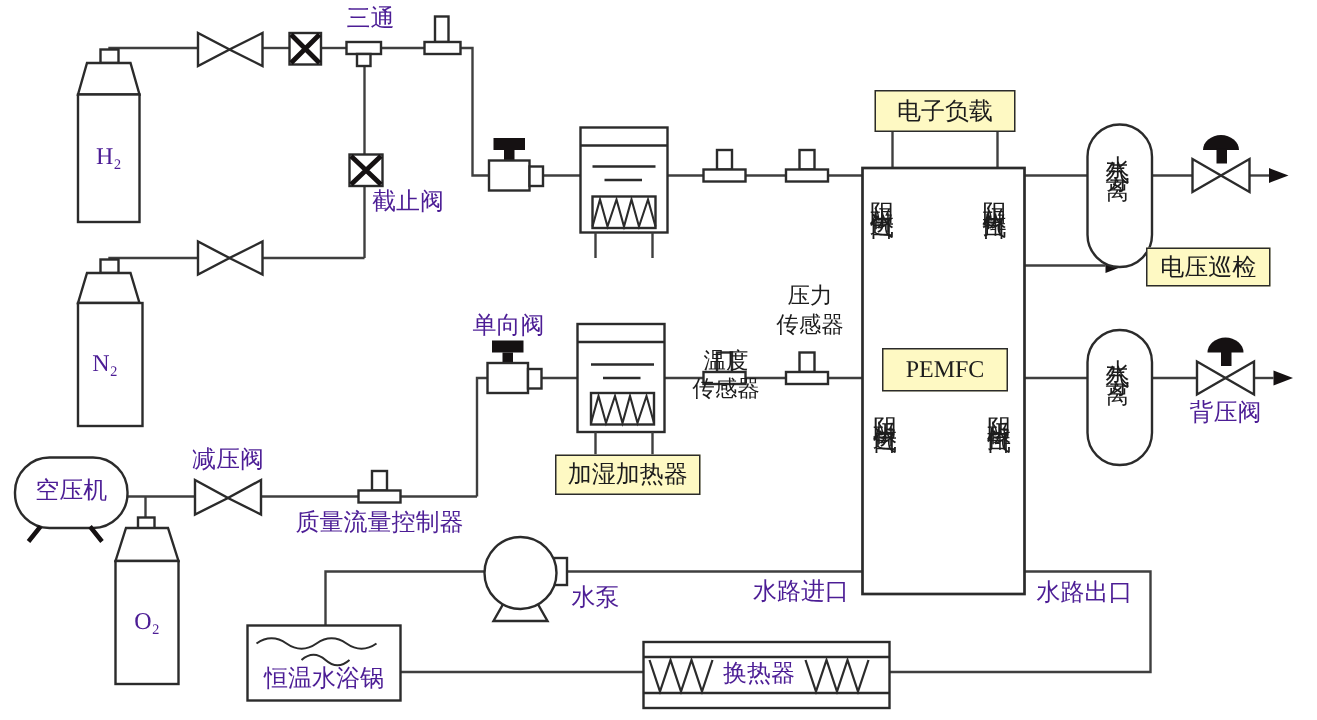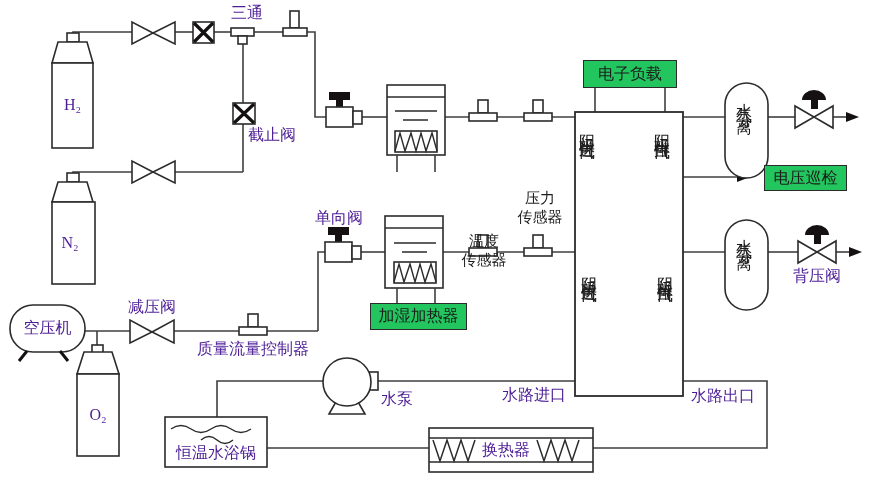--- a/index.html
+++ b/index.html
@@ -4,21 +4,21 @@
 <style>
   html,body{margin:0;padding:0;background:#fff;}
   #stage{position:relative;width:878px;height:480px;background:#fff;overflow:hidden;
          font-family:"Liberation Serif","DejaVu Serif",serif;color:#1c1c1c;}
   #linework{position:absolute;left:0;top:0;}
   .lbl{position:absolute;font-size:16px;line-height:1.15;white-space:nowrap;color:#4c1d95;}
   .lbl2{position:absolute;font-size:15px;line-height:19px;text-align:center;color:#1c1c1c;}
   .vtext{position:absolute;writing-mode:vertical-rl;text-orientation:upright;
          font-size:16px;line-height:1;letter-spacing:3px;color:#1c1c1c;}
   .vcap{letter-spacing:5px;}
-  .box{position:absolute;border:1.6px solid #2b2b2b;background:#22c55e;box-sizing:border-box;
+  .box{position:absolute;border:1.6px solid #2b2b2b;background:#fef9c3;box-sizing:border-box;
        display:flex;align-items:center;justify-content:center;font-size:16px;color:#1c1c1c;}
   .ctr{text-align:center;}
 </style>
 </head>
 <body>
 
 <div id="stage">
 
 <svg id="linework" width="878" height="480" viewBox="0 0 878 480">
 
@@ -231,20 +231,21 @@
   <div>传感器</div>
 </div>
 <div class="lbl2" style="left:510px;top:189px;width:60px;">
   <div>压力</div>
   <div>传感器</div>
 </div>
 
 <div class="box" style="left:370px;top:303px;width:97px;height:27px;">加湿加热器</div>
 <div class="box" style="left:583px;top:60px;width:94px;height:28px;">电子负载</div>
 <div class="box" style="left:748px;top:165px;width:83px;height:26px;margin-left:16px;">电压巡检</div>
+<div class="box" style="left:588px;top:232px;width:84px;height:29px;">PEMFC</div>
 
 <div class="vtext" style="left:579px;top:122px;">阳极进气口</div>
 <div class="vtext" style="left:654px;top:122px;">阳极排气口</div>
 <div class="vtext" style="left:581px;top:265px;">阴极进气口</div>
 <div class="vtext" style="left:657px;top:265px;">阴极排气口</div>
 
 <div class="vtext vcap" style="left:736px;top:90px;">水气分离</div>
 <div class="vtext vcap" style="left:736px;top:226px;">水气分离</div>
 
 <div class="lbl" style="left:381px;top:390px;">水泵</div>

